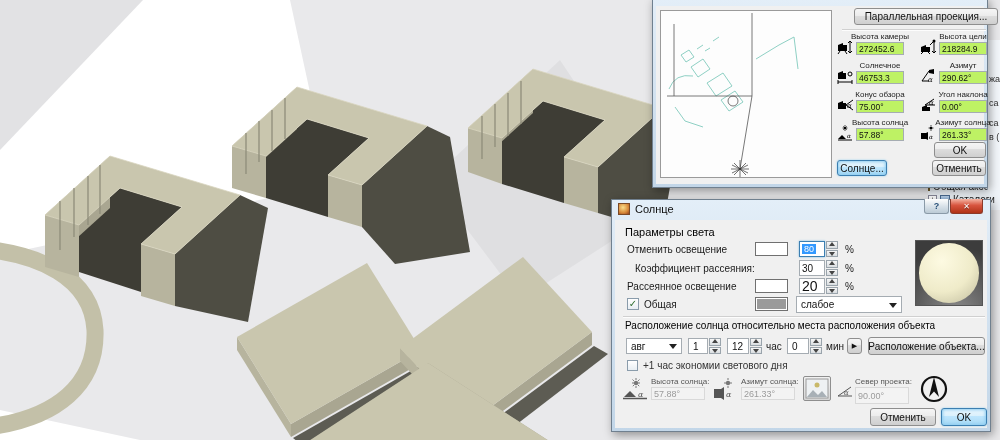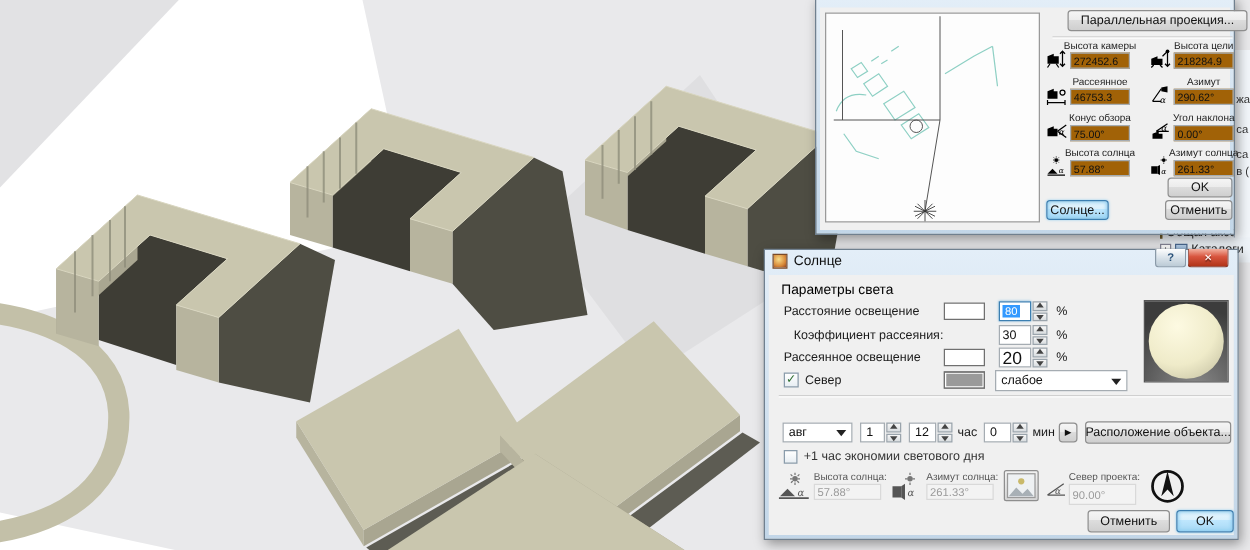--- a/index.html
+++ b/index.html
@@ -54,21 +54,21 @@
       display:flex;align-items:center;justify-content:center;font-size:10px;color:#2f6e2f;line-height:1}
   .sec{position:absolute;font-size:10px;font-weight:normal;color:#000;white-space:nowrap}
   .lbl{position:absolute;font-size:10px;color:#1a1a1a;white-space:nowrap}
   .small-lbl{font-size:8px;color:#555;white-space:nowrap}
   .hr{position:absolute;height:2px;border-top:1px solid #d0d0d0;border-bottom:1px solid #fdfdfd}
   
   .pf{position:absolute;display:flex;align-items:flex-end;gap:2px}
   .pficon{width:17px;height:16px;flex:0 0 auto}
   .pfstack{position:relative;width:48px}
   .pflabel{position:relative;left:50%;transform:translateX(-50%);width:max-content;font-size:8px;color:#222;margin-bottom:1px}
-  .pfinput{position:relative;width:48px;height:13px;background:#a16207;border:1px solid #a5acb2;
+  .pfinput{position:relative;width:48px;height:13px;background:#bef264;border:1px solid #a5acb2;
            font-size:8.5px;display:flex;align-items:center;padding-left:2px;white-space:nowrap}
   
   #nav-sliver{position:absolute;z-index:1;background:#eef3f8}
   .trow{display:flex;align-items:center;gap:3px;font-size:10px;color:#222;white-space:nowrap;height:13px}
   .expbox{width:9px;height:9px;border:1px solid #889;background:#fff;font-size:8px;line-height:7px;text-align:center;color:#333}
   .ticon1{width:10px;height:9px;background:linear-gradient(135deg,#d8c98a,#8f7a3a);border:1px solid #6e5a2a}
   .ticon2{width:10px;height:9px;background:linear-gradient(#bcd4ee,#6f9cc9);border:1px solid #4a6a92}
   #edge-strip{position:absolute;z-index:1;right:0;top:40px;width:13px;height:150px;background:#f2f6fa;
               border-left:1px solid #a9b8c6;overflow:hidden}
   .frag{position:absolute;left:1px;font-size:9px;color:#333;white-space:nowrap}
@@ -213,21 +213,21 @@
 
       <div class="pf" style="left:181px;top:55px">
         <span class="pficon">
           <svg width="17" height="16">
               <path d="M1,5 l5,-2 v2 h3 v6 H1 z" fill="#000"></path>
               <circle cx="13" cy="6" r="2" stroke="#000" fill="none"></circle>
               <path d="M1,14 h14 M1,12 l0,4 M15,12 l0,4" stroke="#000" fill="none"></path>
             </svg>
         </span>
         <div class="pfstack">
-          <div class="pflabel">Рассеянное</div>
+          <div class="pflabel">Солнечное</div>
           <div class="pfinput">46753.3</div>
         </div>
       </div>
       <div class="pf" style="left:264px;top:55px">
         <span class="pficon">
           <svg width="17" height="16">
               <path d="M9,2 l5,-1 v5 l-5,-1 z" fill="#000"></path>
               <path d="M9,3 L2,13 M2,13 h7" stroke="#000" fill="none"></path>
               <text x="8" y="14" font-size="7" font-style="italic" font-family="DejaVu Serif,serif">α</text>
             </svg>
@@ -308,21 +308,21 @@
       <span>Солнце</span>
     </div>
     <div class="capbtns">
       <div class="helpbtn">?</div>
       <div class="closebtn">✕</div>
     </div>
     <div class="dlgbody" style="top:20px">
 
       <div class="sec" style="left:10px;top:6px;font-size:11px">Параметры света</div>
 
-      <div class="lbl" style="left:12px;top:24px">Расстояние освещение</div>
+      <div class="lbl" style="left:12px;top:24px">Отменить освещение</div>
       <div class="sw" style="left:140px;top:22px;width:33px;height:14px"></div>
       <div class="tb focusbox" style="left:184px;top:21px;width:26px;height:16px;font-size:10px">
         <span class="sel">80</span>
       </div>
       <div class="spin" style="left:211px;top:21px;height:16px">
           <i class="up"></i>
           <i class="dn"></i>
         </div>
       <div class="lbl" style="left:230px;top:24px">%</div>
 
@@ -339,31 +339,32 @@
       <div class="tb" style="left:184px;top:58px;width:26px;height:16px;font-size:14px">20</div>
       <div class="spin" style="left:211px;top:58px;height:16px">
           <i class="up"></i>
           <i class="dn"></i>
         </div>
       <div class="lbl" style="left:230px;top:61px">%</div>
 
       <div class="cb" style="left:12px;top:78px">
         <span>✓</span>
       </div>
-      <div class="lbl" style="left:29px;top:79px">Север</div>
+      <div class="lbl" style="left:29px;top:79px">Общая</div>
       <div class="sw gray" style="left:140px;top:77px;width:33px;height:14px"></div>
       <div class="combo" style="left:181px;top:76px;width:106px;height:17px">
         <span>слабое</span>
         <i class="dda"></i>
       </div>
 
       <div class="sphere" style="left:300px;top:20px;width:68px;height:66px"></div>
 
       <div class="hr" style="left:8px;top:96px;width:362px"></div>
 
+      <div class="sec" style="left:10px;top:100px">Расположение солнца относительно места расположения объекта</div>
 
       <div class="combo" style="left:11px;top:118px;width:56px;height:16px">
         <span>авг</span>
         <i class="dda"></i>
       </div>
       <div class="tb" style="left:73px;top:118px;width:20px;height:16px;font-size:10px;padding-left:4px">1</div>
       <div class="spin" style="left:94px;top:118px;height:16px">
           <i class="up"></i>
           <i class="dn"></i>
         </div>

